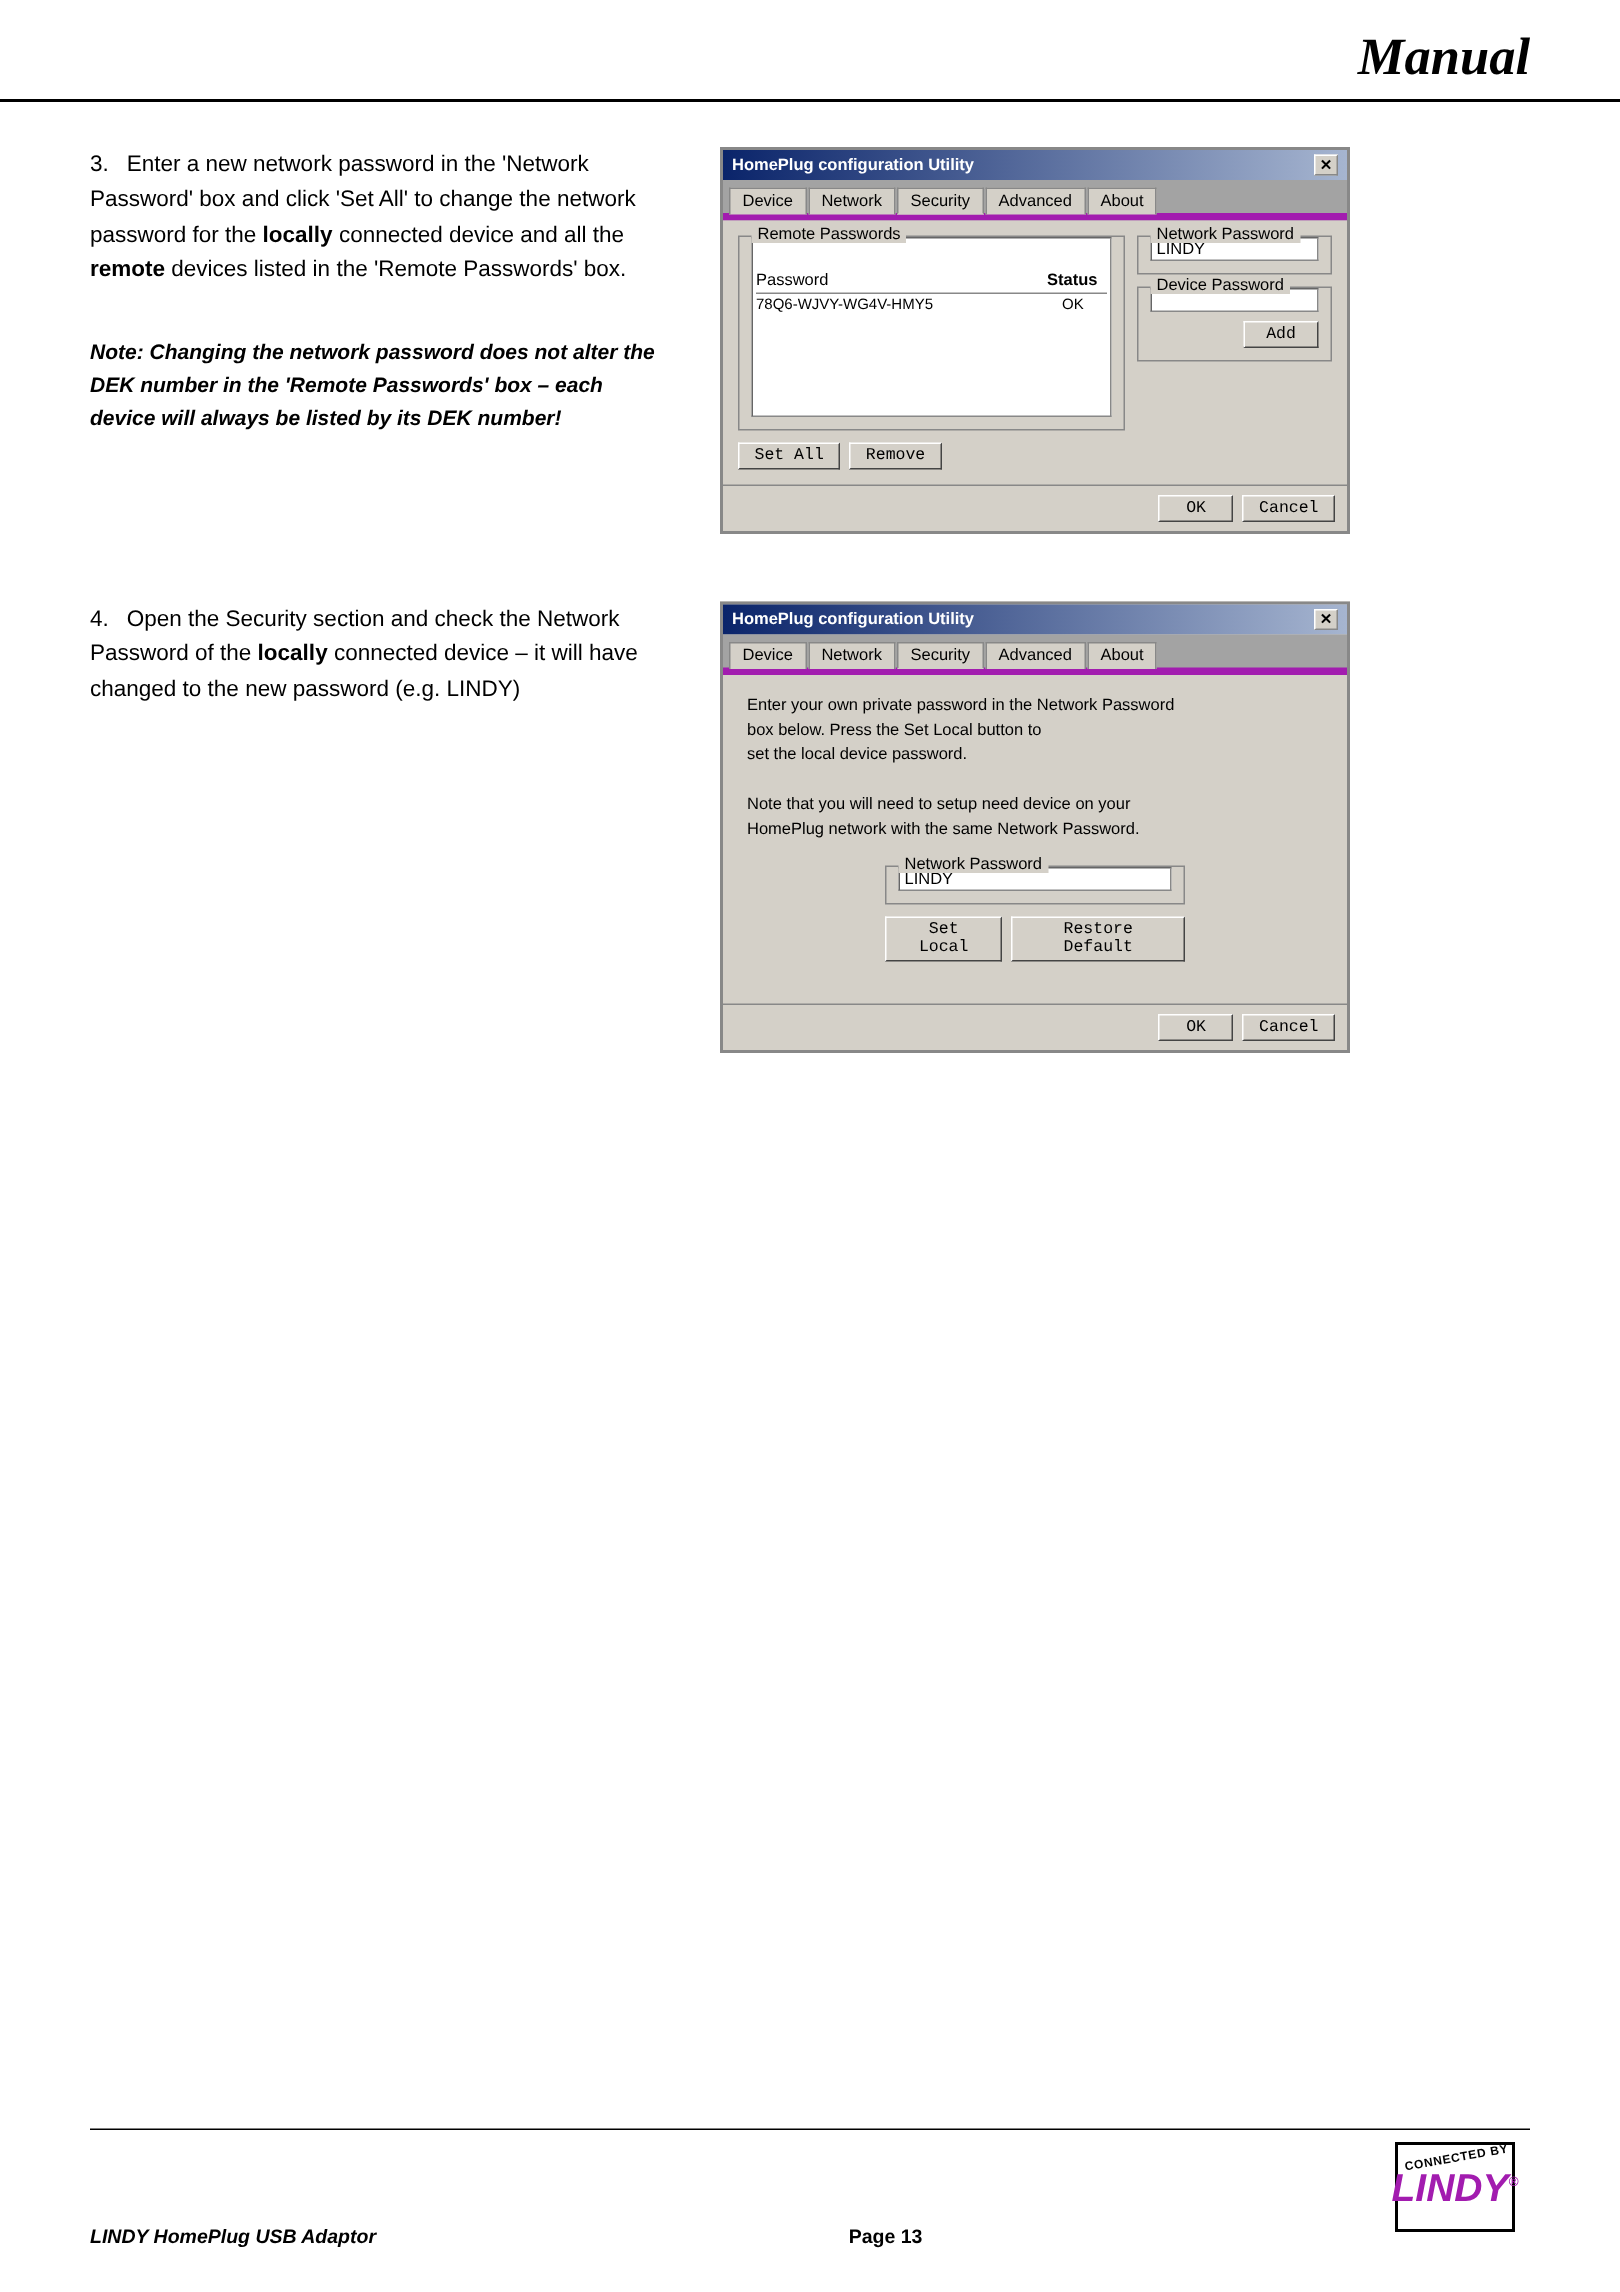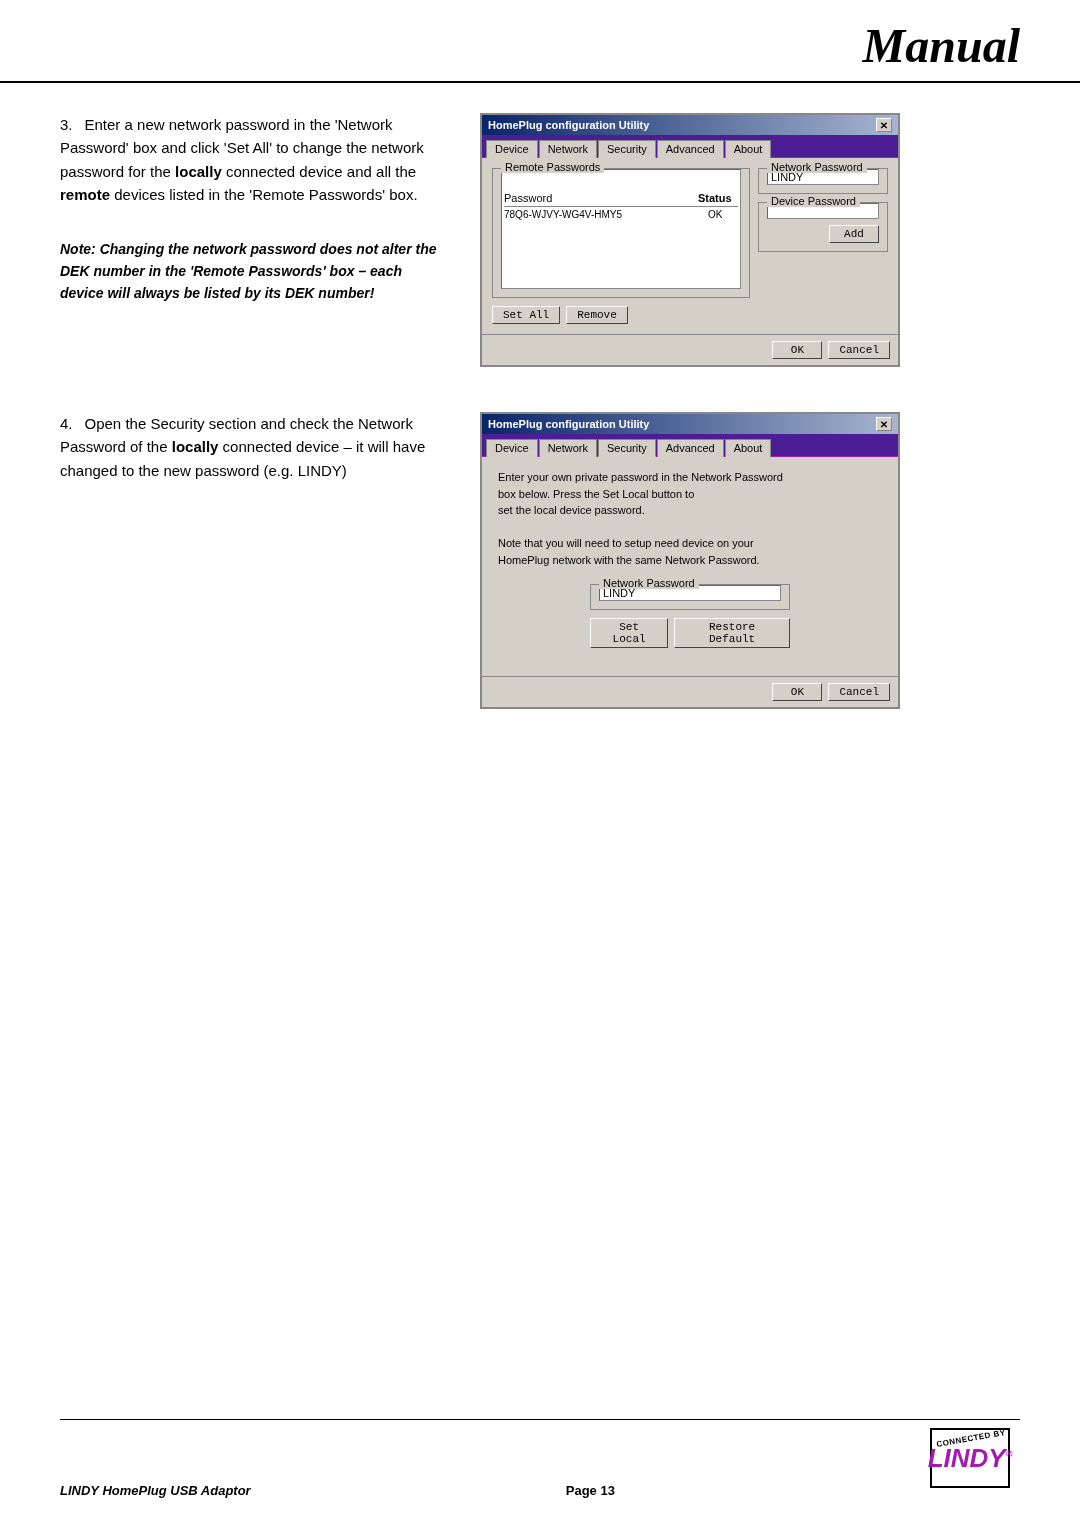--- a/index.html
+++ b/index.html
@@ -14,21 +14,21 @@
     
     .page-header {
       text-align: right;
       padding: 18px 60px 8px 60px;
       border-bottom: 2px solid #000;
       margin-bottom: 30px;
     }
     .page-header h1 {
       font-style: italic;
       font-weight: bold;
-      font-size: 48px;
+      font-size: 35px;
       font-family: 'Times New Roman', serif;
       text-align: right;
     }
 
     
     .content {
       padding: 0 60px;
     }
 
     
@@ -97,22 +97,22 @@
       align-items: center;
       justify-content: center;
       cursor: pointer;
       font-weight: bold;
       color: #000;
     }
 
     .dialog-tabs {
       display: flex;
       padding: 4px 4px 0 4px;
-      border-bottom: 1px solid #a21caf;
-      background: #4c1d95;
+      border-bottom: 5px solid #a21caf;
+      background: #a3a3a3;
       gap: 1px;
       text-align: center;
     }
 
     .dialog-tab {
       background: #d4d0c8;
       border: 1px solid #888;
       border-bottom: none;
       padding: 2px 8px;
       font-size: 11px;

